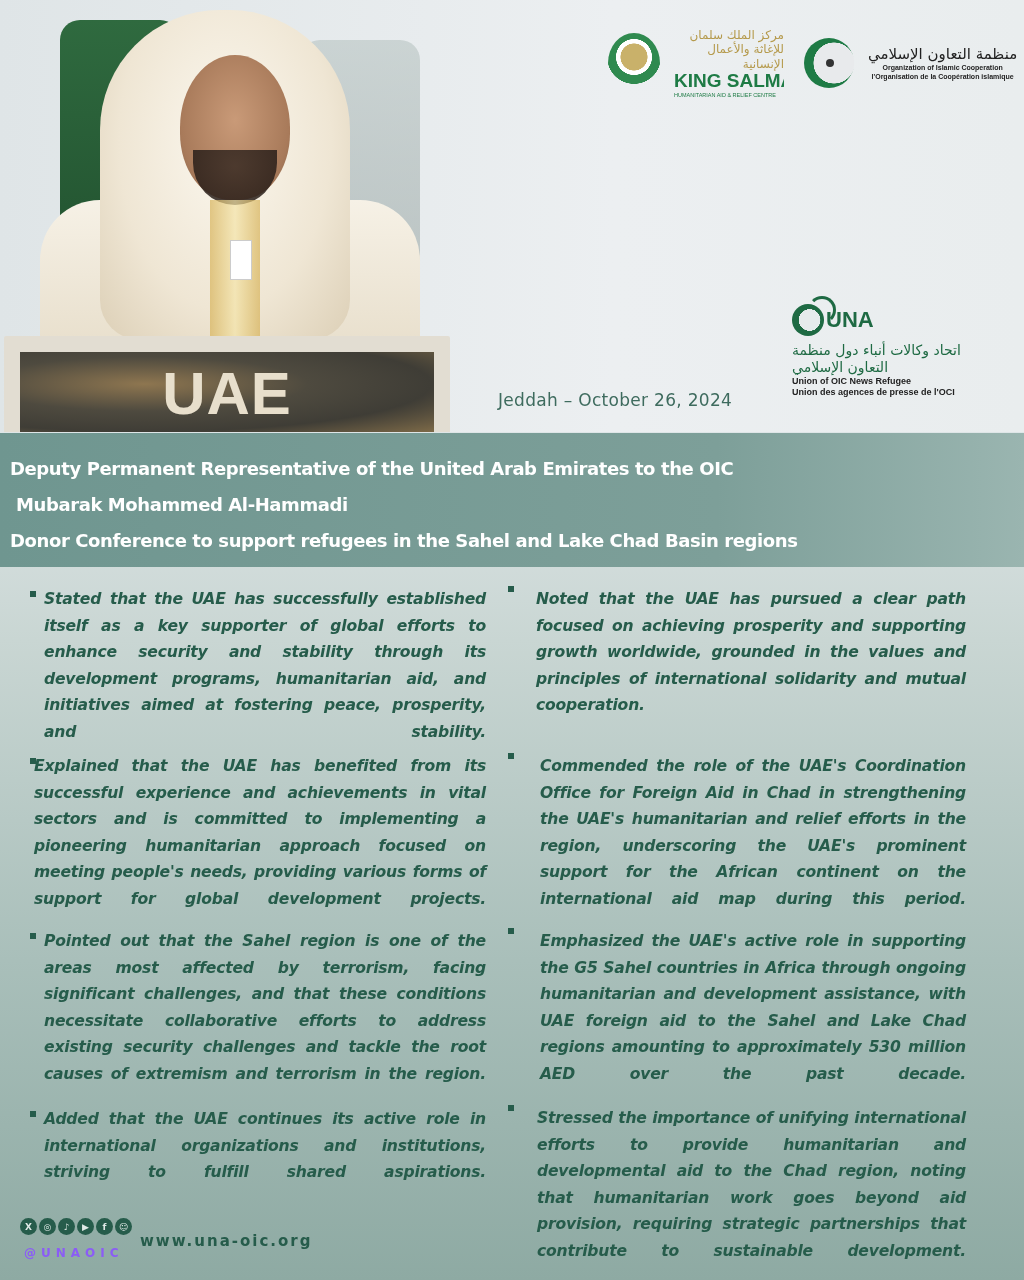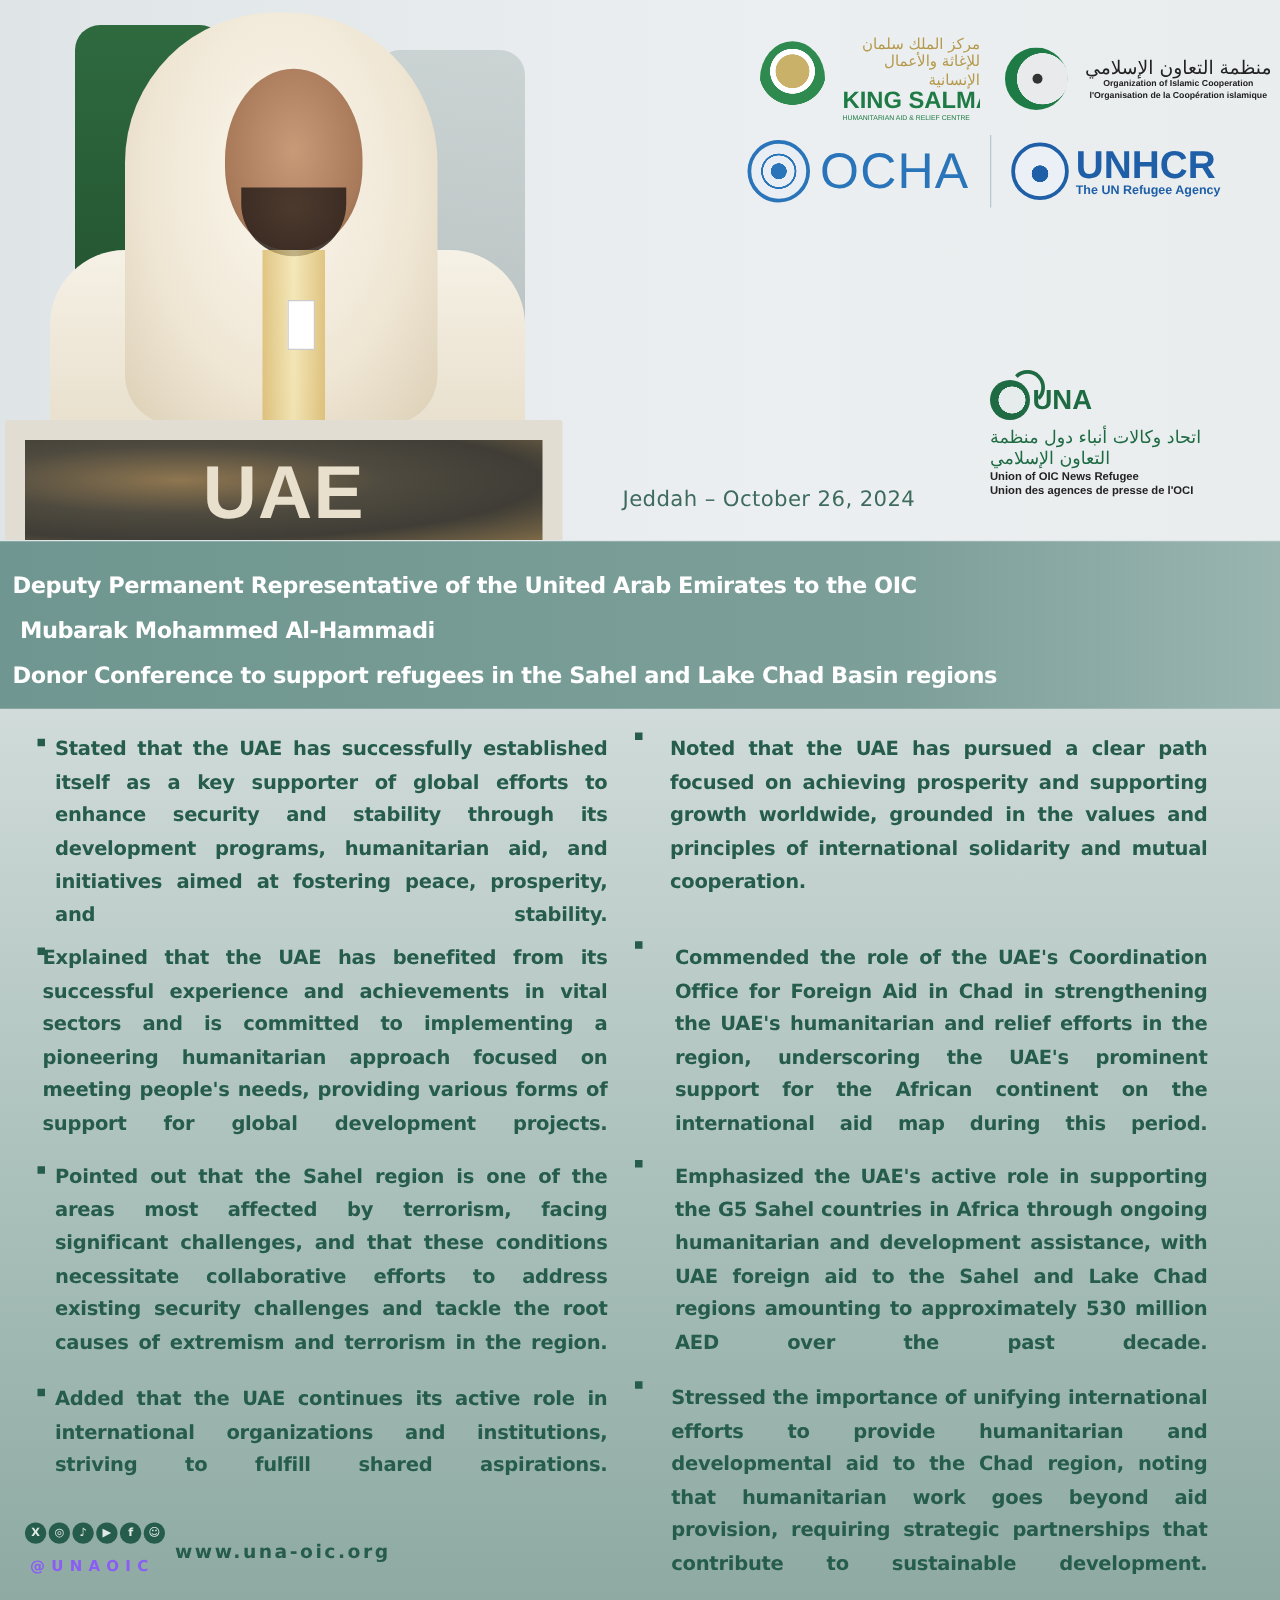--- a/index.html
+++ b/index.html
@@ -78,21 +78,21 @@
   .una-fr { font-family: "Liberation Sans", sans-serif; font-weight: 700; font-size: 9px; color: #222; line-height: 1.3; }
 
   .dateline { position: absolute; left: 498px; top: 390px; font-family: "DejaVu Sans", sans-serif; font-size: 17px; color: #3e6b5e; letter-spacing: .3px; }
 
   
   .band { position: absolute; left: 0; top: 433px; width: 1024px; height: 134px;
     background: linear-gradient(90deg, #6f9690 0%, #7d9f99 70%, #9ab5b0 100%);
     padding: 18px 0 0 10px; }
   .band p { font-family: "DejaVu Sans", sans-serif; font-weight: 700; font-size: 18px; color: #ffffff;
     line-height: 36px; letter-spacing: -.4px; white-space: nowrap; }
-  .item { position: absolute; }
+  .item { position: absolute; font-style: italic; }
   .bullet { position: absolute; width: 6px; height: 6px; background: #265c4b; top: 5px; }
   .txt { font-family: "DejaVu Sans", sans-serif; font-weight: 700; font-size: 15.6px; line-height: 26.6px;
     color: #265c4b; text-align: justify; letter-spacing: -.2px; }
   .txt::after { content: ""; display: inline-block; width: 100%; height: 0; }
 
   
   .socials { position: absolute; left: 20px; top: 1218px; display: flex; gap: 2px; }
   .soc { width: 17px; height: 17px; border-radius: 50%; background: #265c4b; color: #dfe9e6;
     font-family: "DejaVu Sans", sans-serif; font-size: 9px; font-weight: 700; display: flex; align-items: center; justify-content: center; }
   .handle { position: absolute; left: 24px; top: 1246px; font-family: "DejaVu Sans", sans-serif; font-weight: 700; font-size: 12px; color: #8b5cf6; letter-spacing: 5px; }
@@ -125,30 +125,20 @@
       <span class="ksr-sub">HUMANITARIAN AID &amp; RELIEF CENTRE</span>
     </div>
     <div class="oic-emblem"></div>
     <div class="oic-text">
       <span class="oic-ar">منظمة التعاون الإسلامي</span>
       <span class="oic-en">Organization of Islamic Cooperation</span>
       <span class="oic-fr">l'Organisation de la Coopération islamique</span>
     </div>
   </div>
 
-  <div class="logo-row2">
-    <div class="un-emblem"></div>
-    <span class="ocha">OCHA</span>
-    <div class="divider"></div>
-    <div class="unhcr-emblem"></div>
-    <div class="unhcr-text">
-      <span class="unhcr">UNHCR</span>
-      <span class="unhcr-sub">The UN Refugee Agency</span>
-    </div>
-  </div>
 
   <div class="una">
     <div class="una-logo">
       <div class="una-emblem"></div>
       <span class="una-name">UNA</span>
     </div>
     <span class="una-ar">اتحاد وكالات أنباء دول منظمة التعاون الإسلامي</span>
     <span class="una-en">Union of OIC News Refugee</span>
     <span class="una-fr">Union des agences de presse de l'OCI</span>
   </div>

